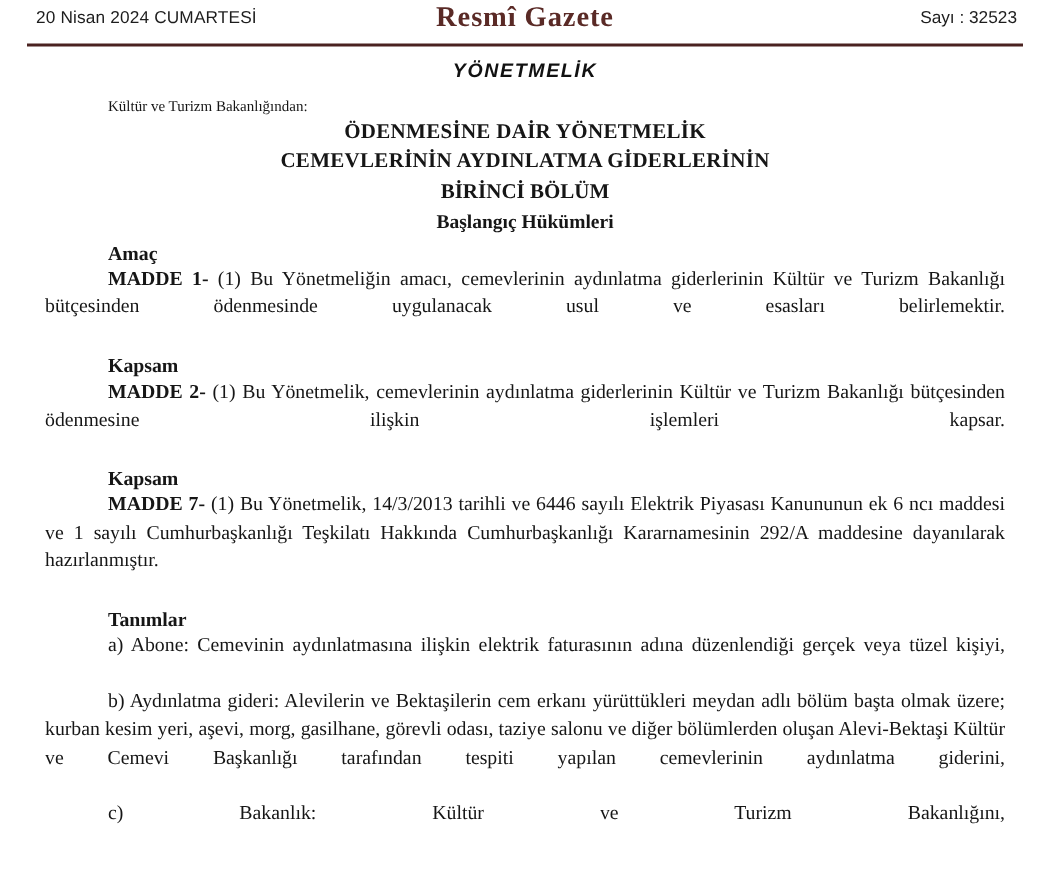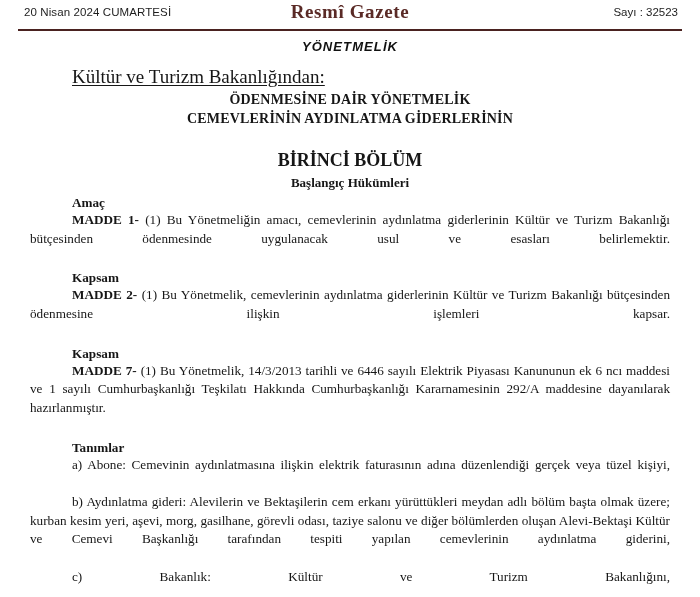--- a/index.html
+++ b/index.html
@@ -78,41 +78,40 @@
 
   
   .sheet {
     padding: 0 30px 0 30px;
     box-sizing: border-box;
   }
 
   .issuer {
     margin-top: 12px;
     margin-left: 42px;
-    font-size: 19px;
-    text-decoration: underline;
+    font-size: 10px;
     text-underline-offset: 2px;
     white-space: nowrap;
   }
 
   .title-block {
     margin-top: 3px;
     text-align: center;
   }
   .title-line {
     font-size: 14px;
     font-weight: 700;
     letter-spacing: 0.2px;
     line-height: 1.35;
   }
   .chapter-line {
-    font-size: 18px;
+    font-size: 14px;
     font-weight: 700;
     line-height: 1.4;
-    margin-top: 19px;
+    margin-top: 1px;
   }
   .chapter-sub {
     font-size: 13px;
     font-weight: 700;
     line-height: 1.4;
     margin-top: 1px;
   }
 
   .art-head {
     margin-top: 3px;

